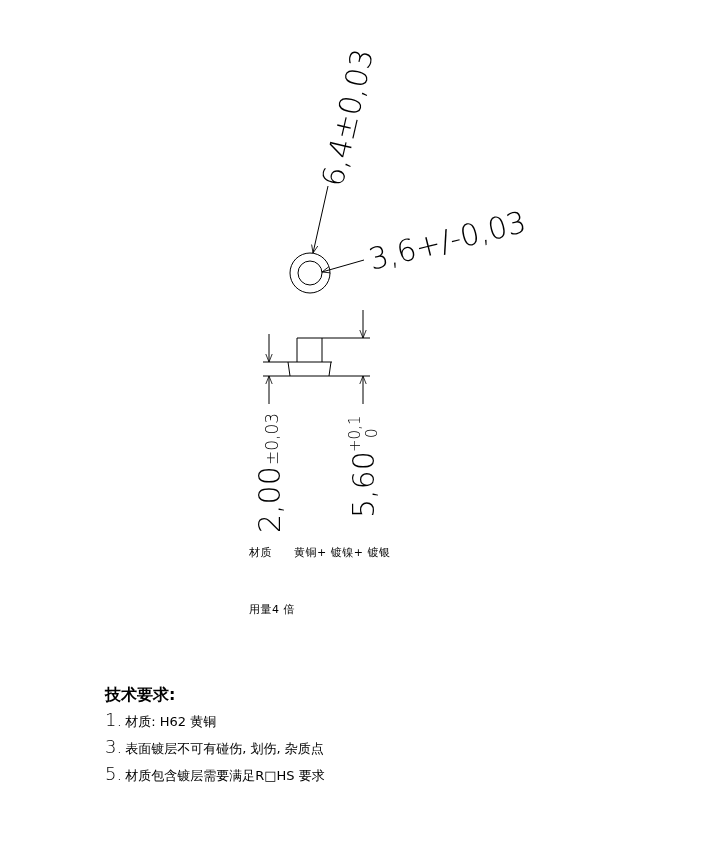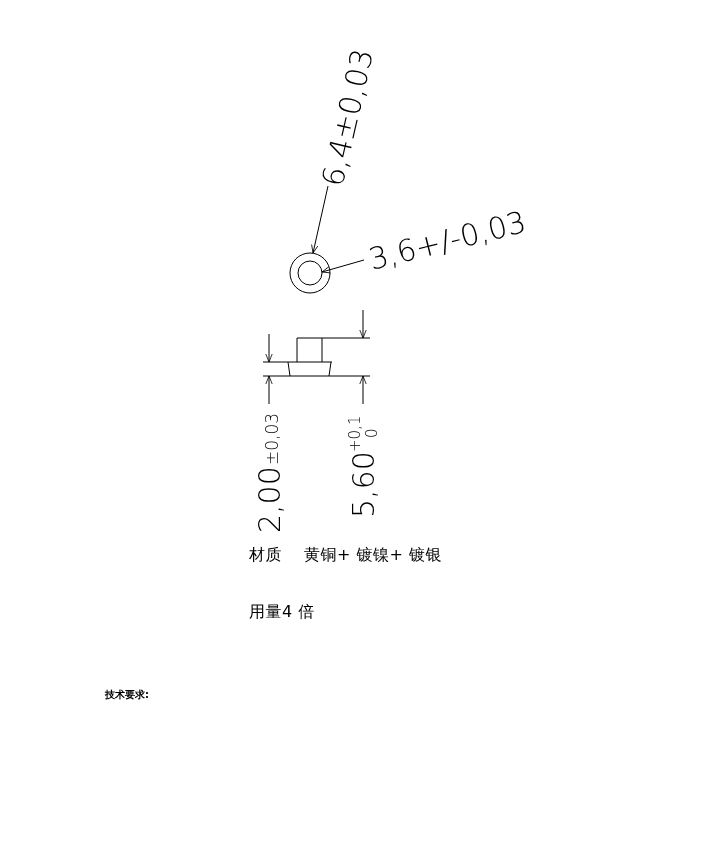--- a/index.html
+++ b/index.html
@@ -3,25 +3,25 @@
 <meta charset="utf-8">
 <style>
   html, body { margin: 0; padding: 0; background: #ffffff; }
   body { width: 705px; height: 846px; position: relative; overflow: hidden;
          font-family: "DejaVu Sans", sans-serif; color: #000; }
   svg.drawing { position: absolute; left: 0; top: 0; width: 705px; height: 846px; }
   .cad { font-family: "DejaVu Sans", sans-serif; font-weight: 200; fill: #000; }
   .ln { stroke: #000; stroke-width: 1; fill: none; }
   .note { position: absolute; white-space: nowrap; color: #000;
           font-family: "DejaVu Sans", sans-serif; }
-  .mat-line { position: absolute; left: 249px; font-size: 16px; letter-spacing: 0.5px; }
+  .mat-line { position: absolute; left: 249px; font-size: 11px; letter-spacing: 0.5px; }
   .mat-gap { display: inline-block; width: 22px; }
   .tech { position: absolute; left: 105px; top: 682px; font-size: 13px; line-height: 25px; }
   .tech .num { font-size: 18px; font-weight: 200; margin-right: 3px; }
-  .tech .title { font-size: 10px; font-weight: bold; }
+  .tech .title { font-size: 16px; font-weight: bold; }
 </style>
 </head>
 <body>
 
 <svg class="drawing" viewBox="0 0 705 846" xmlns="http://www.w3.org/2000/svg">
   <defs>
     <marker id="arr" viewBox="0 0 10 10" refX="10" refY="5" markerWidth="8" markerHeight="8" orient="auto-start-reverse" markerUnits="userSpaceOnUse">
       <path d="M0,1 L10,5 L0,9" fill="none" stroke="#000" stroke-width="1"></path>
     </marker>
   </defs>
@@ -70,13 +70,16 @@
   </g>
 </svg>
 
 <div class="note mat-line" style="top:545px;">
   <span>材质</span><span class="mat-gap"></span><span>黄铜+ 镀镍+ 镀银</span>
 </div>
 <div class="note mat-line" style="top:602px;">用量4 倍</div>
 
 <div class="note tech">
   <div class="title">技术要求:</div>
+  <div><span class="num">1.</span><span>材质: H62 黄铜</span></div>
+  <div><span class="num">3.</span><span>表面镀层不可有碰伤, 划伤, 杂质点</span></div>
+  <div><span class="num">5.</span><span>材质包含镀层需要满足R□HS 要求</span></div>
 </div>
 
 </body></html>

